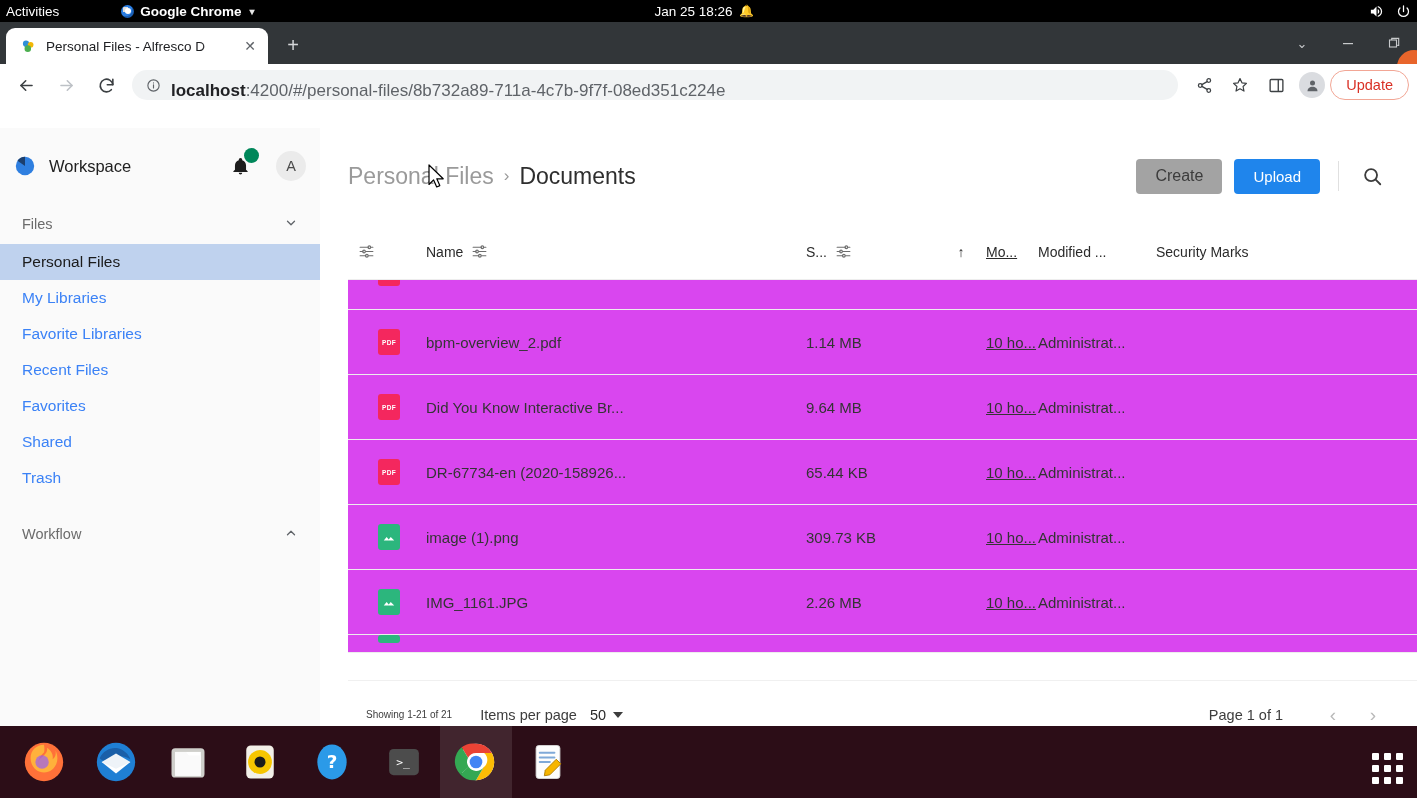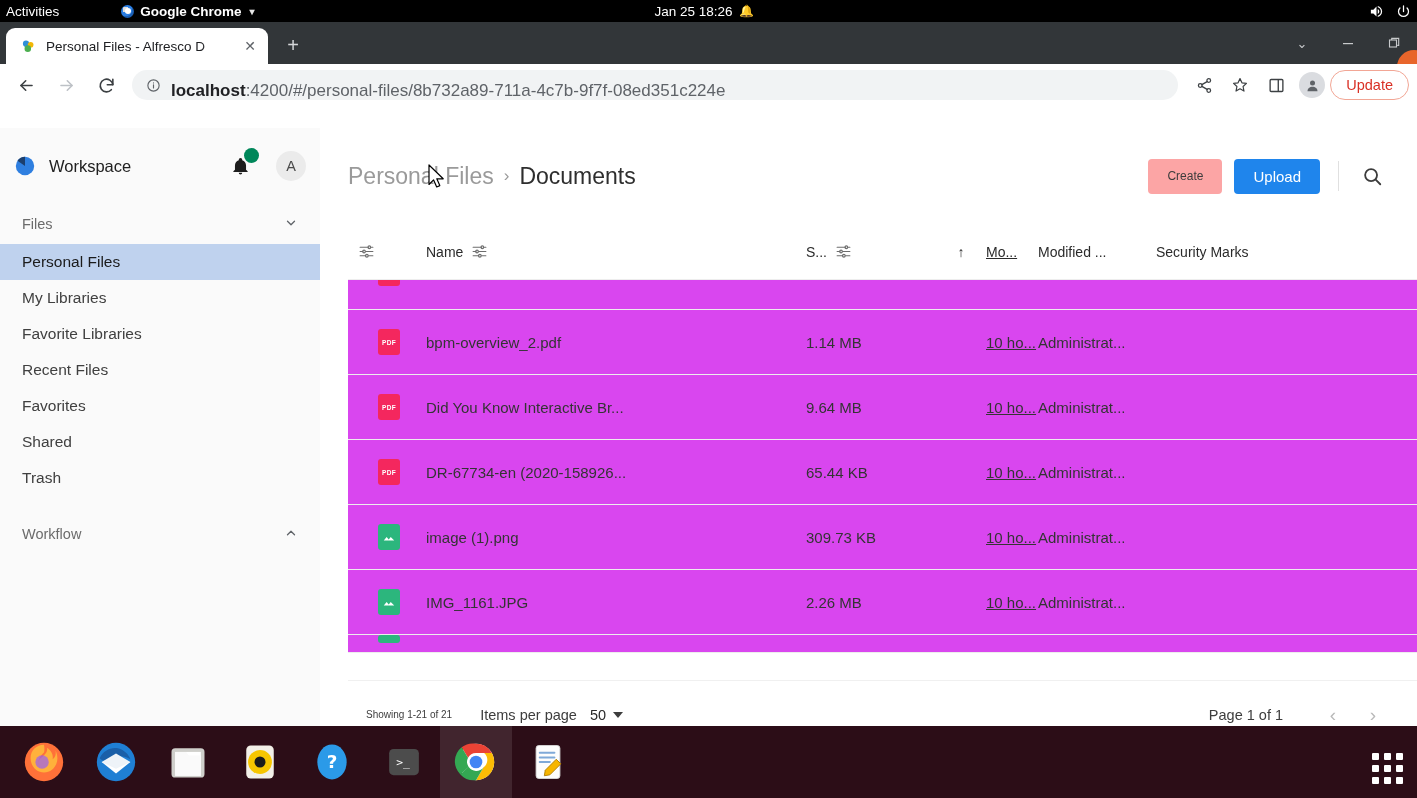--- a/index.html
+++ b/index.html
@@ -102,34 +102,34 @@
   .avatar-ws{ width:30px;height:30px;border-radius:50%; background:#ebebeb; color:#4a4a4a;
     display:flex;align-items:center;justify-content:center; font-size:14.5px; margin-left:10px;}
 
   .nav-group-head{
     height:40px; display:flex; align-items:center; padding:0 22px; font-size:14.5px; color:#6b6b6b;
   }
   .nav-group-head .lbl{ flex:1; }
   .nav-group-head .chev{ color:#5f6368; font-size:12px; }
   .nav-item{
     height:36px; display:flex; align-items:center; padding:0 22px; font-size:15.5px;
-    color:#404040;
+    color:#3b82f6;
   }
   .nav-item.active{ background:#bfd2ee; color:#1b1b1b; }
 
   
   .main{ flex:1; position:relative; background:#fff; }
   .main-header{ height:96px; display:flex; align-items:center; padding:0 30px 0 28px; }
   .crumbs{ flex:1; display:flex; align-items:center; gap:10px; font-size:23px; }
   .crumb-link{ color:#9a9a9a; }
   .crumb-sep{ color:#9a9a9a; font-size:17px; }
   .crumb-cur{ color:#2e2e2e; }
   .btn-create{
-    height:35px; padding:0 19px; border-radius:4px; background:#fca5a5; color:#3c3c3c;
-    font-size:12px; display:flex;align-items:center; margin-right:12px;
+    height:35px; padding:0 19px; border-radius:4px; background:#a3a3a3; color:#3c3c3c;
+    font-size:16px; display:flex;align-items:center; margin-right:12px;
   }
   .btn-upload{
     height:35px; padding:0 19px; border-radius:4px; background:#1f85ec; color:#fff;
     font-size:15px; display:flex;align-items:center;
   }
   .hdr-div{ width:1px; height:30px; background:#e0e0e0; margin:0 18px; }
   .search-ico{ width:30px;height:30px;display:flex;align-items:center;justify-content:center;color:#4a4a4a; }
 
   
   .table-wrap{ position:absolute; top:96px; left:28px; right:0; bottom:68px; overflow:hidden; }

